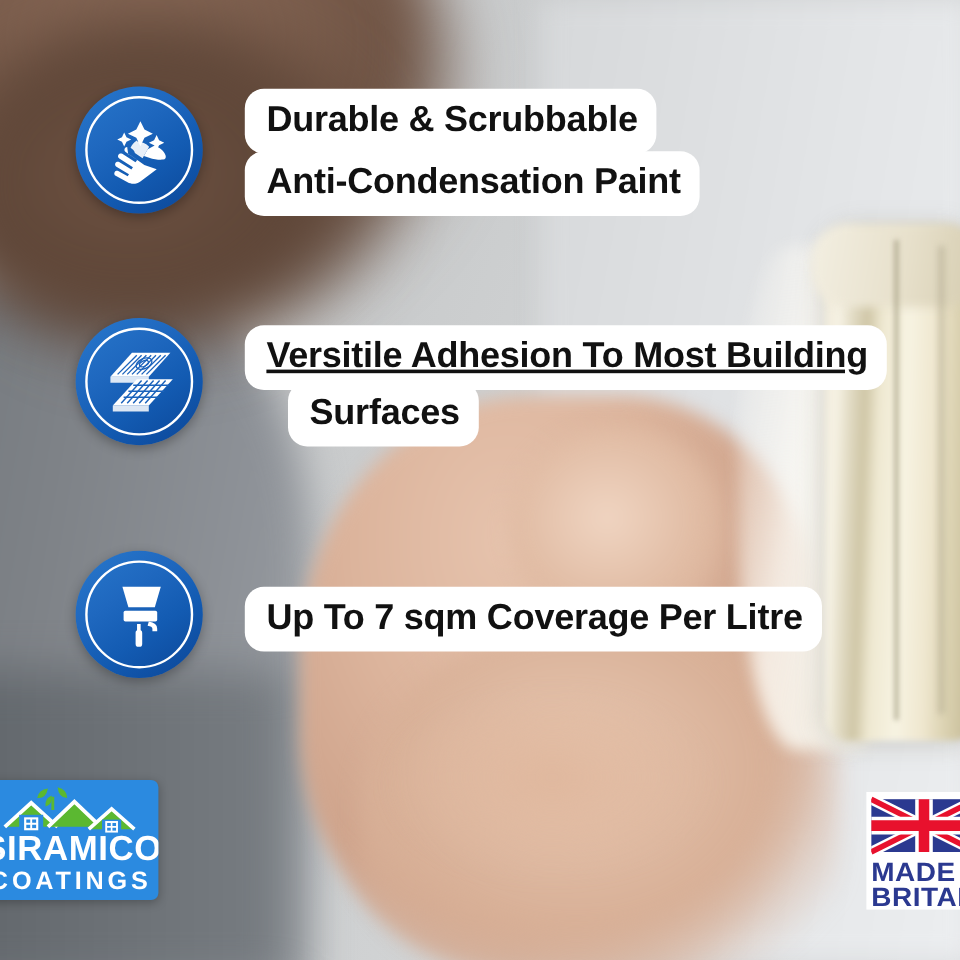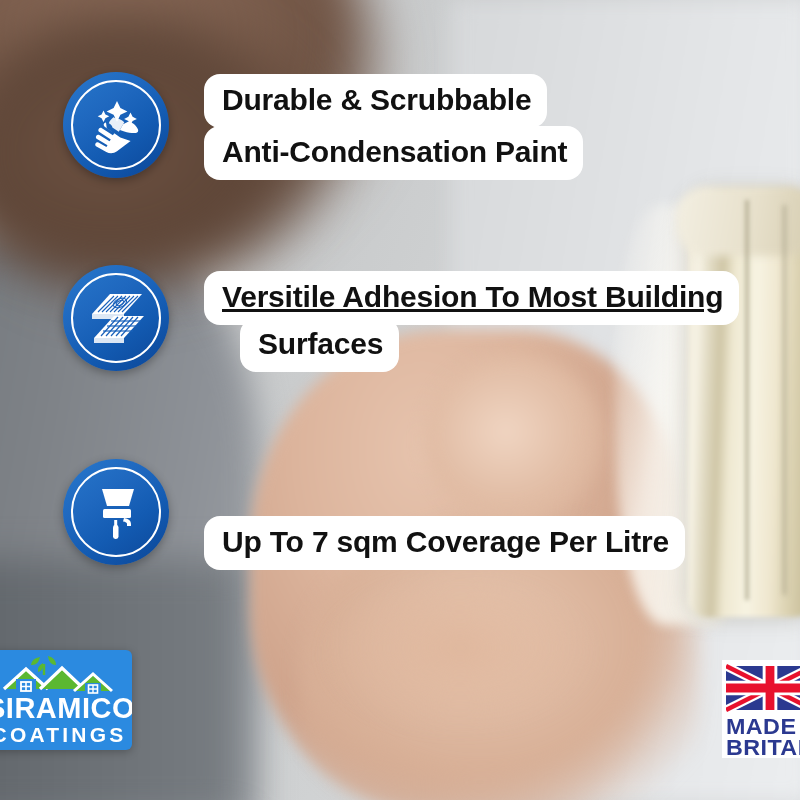--- a/index.html
+++ b/index.html
@@ -278,21 +278,21 @@
     <svg viewBox="0 0 64 64" aria-hidden="true">
       <g fill="#ffffff">
         <path d="M18 9 L50 9 L45 26 L23 26 Z"></path>
         <rect x="19" y="29" width="28" height="9" rx="1.5"></rect>
         <path d="M40 38 q7 1 7 6 v2 h-4 v-2 q0 -2 -4 -2.5z"></path>
         <rect x="29" y="45" width="5.5" height="14" rx="2.4"></rect>
         <rect x="30.2" y="40" width="3" height="7"></rect>
       </g>
     </svg>
   </div>
-  <div class="pill" style="left:204px;top:516px;">Up To 7 sqm Coverage Per Litre</div>
+  <div class="pill" style="left:204px;top:489px;">Up To 7 sqm Coverage Per Litre</div>
 
   <div class="logo">
     <svg class="houses" viewBox="0 0 124 40" aria-hidden="true">
 
       <g fill="#5bb831">
         <path d="M44 2 q-8 1 -9 8 q7 1 9 -8z"></path>
         <path d="M52 1 q8 2 8 9 q-7 0 -8 -9z"></path>
         <path d="M47 8 q-6 3 -5 9 q6 -1 5 -9z"></path>
       </g>
       <path d="M48 9 L48 20" stroke="#5bb831" stroke-width="2.4" fill="none"></path>

